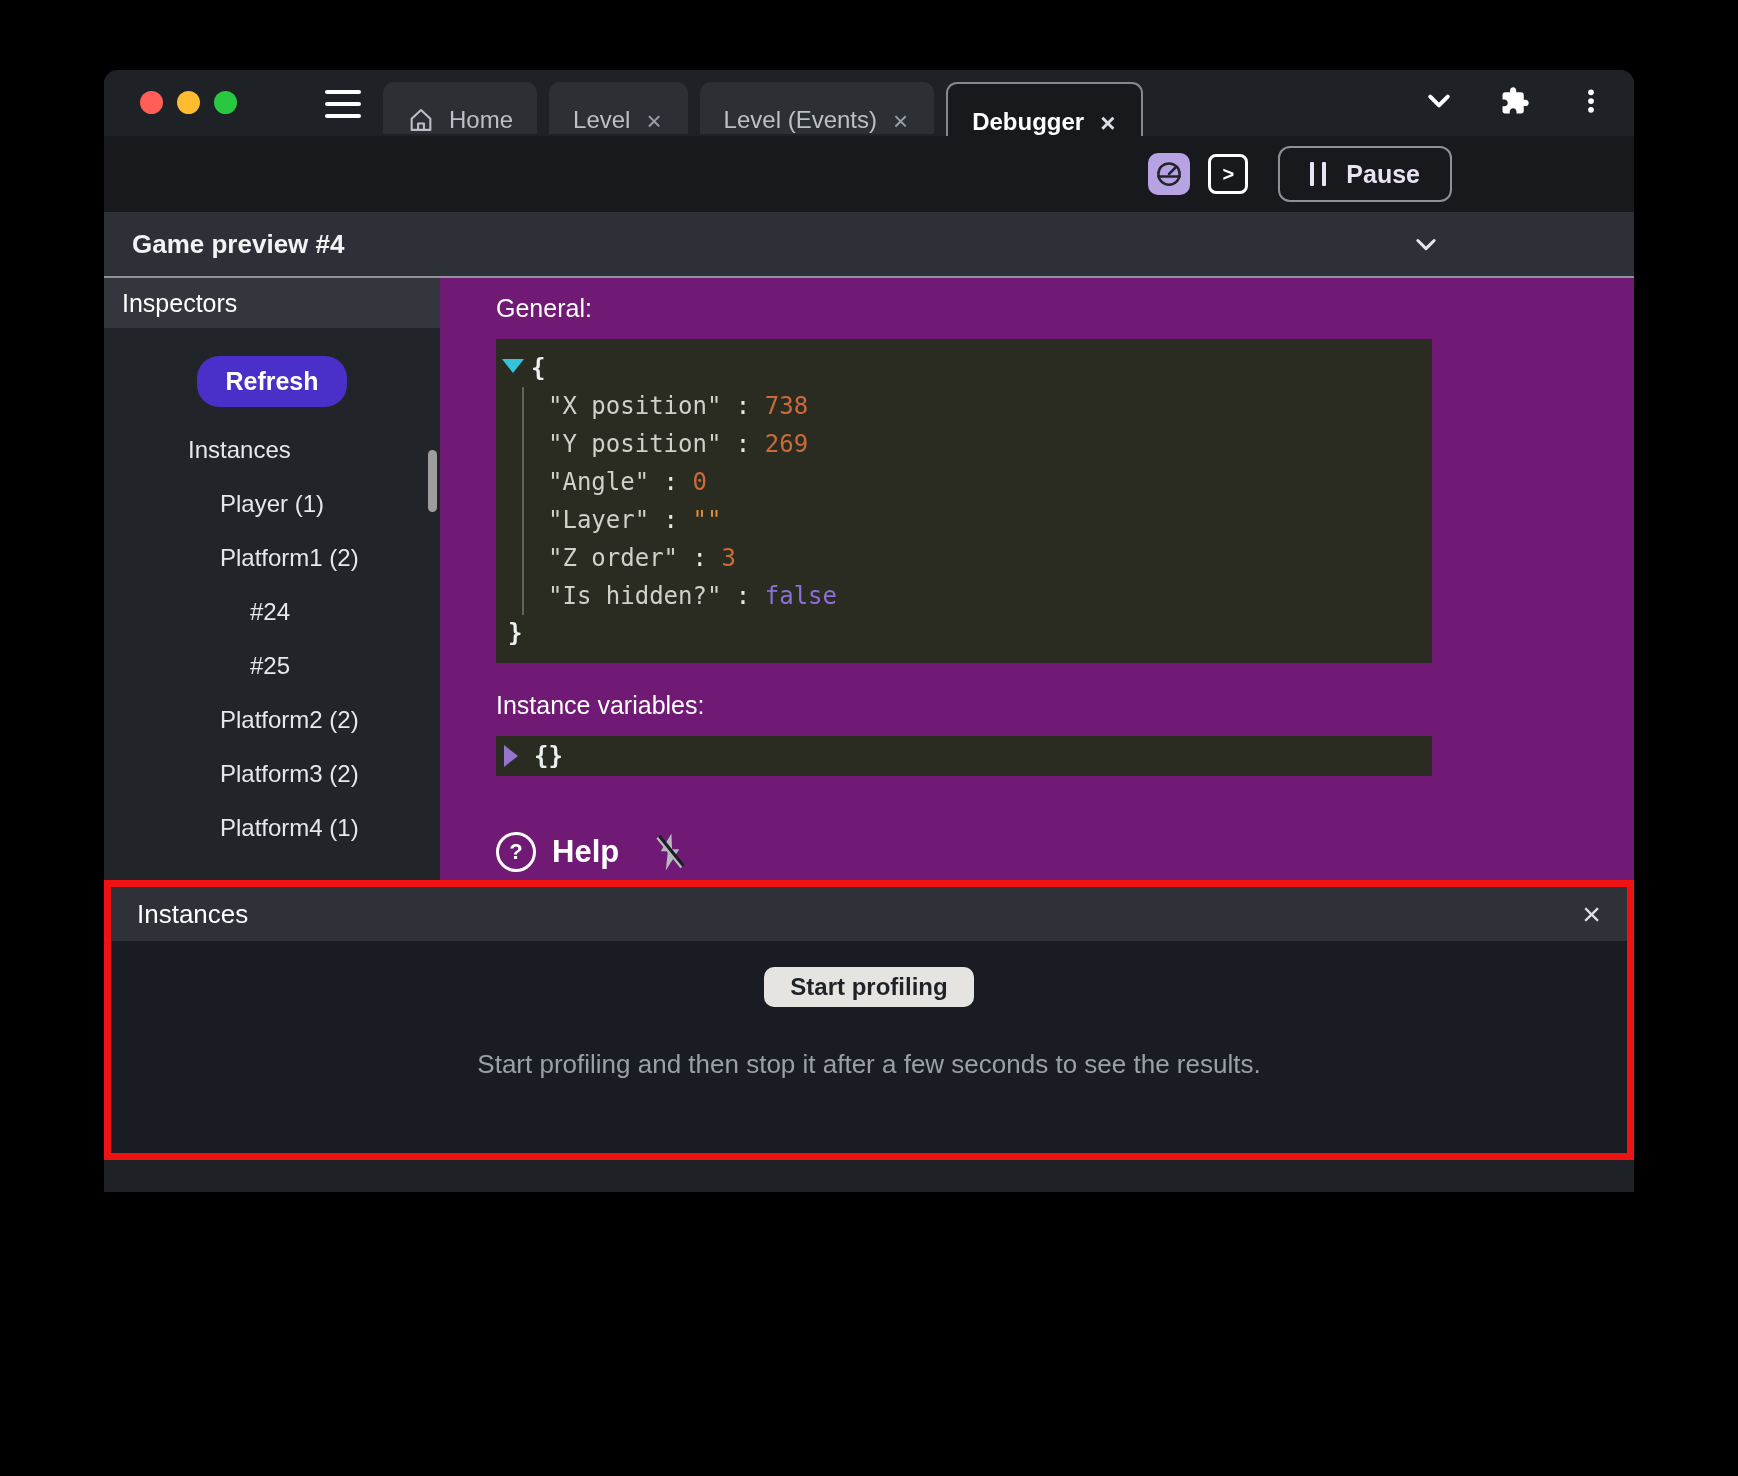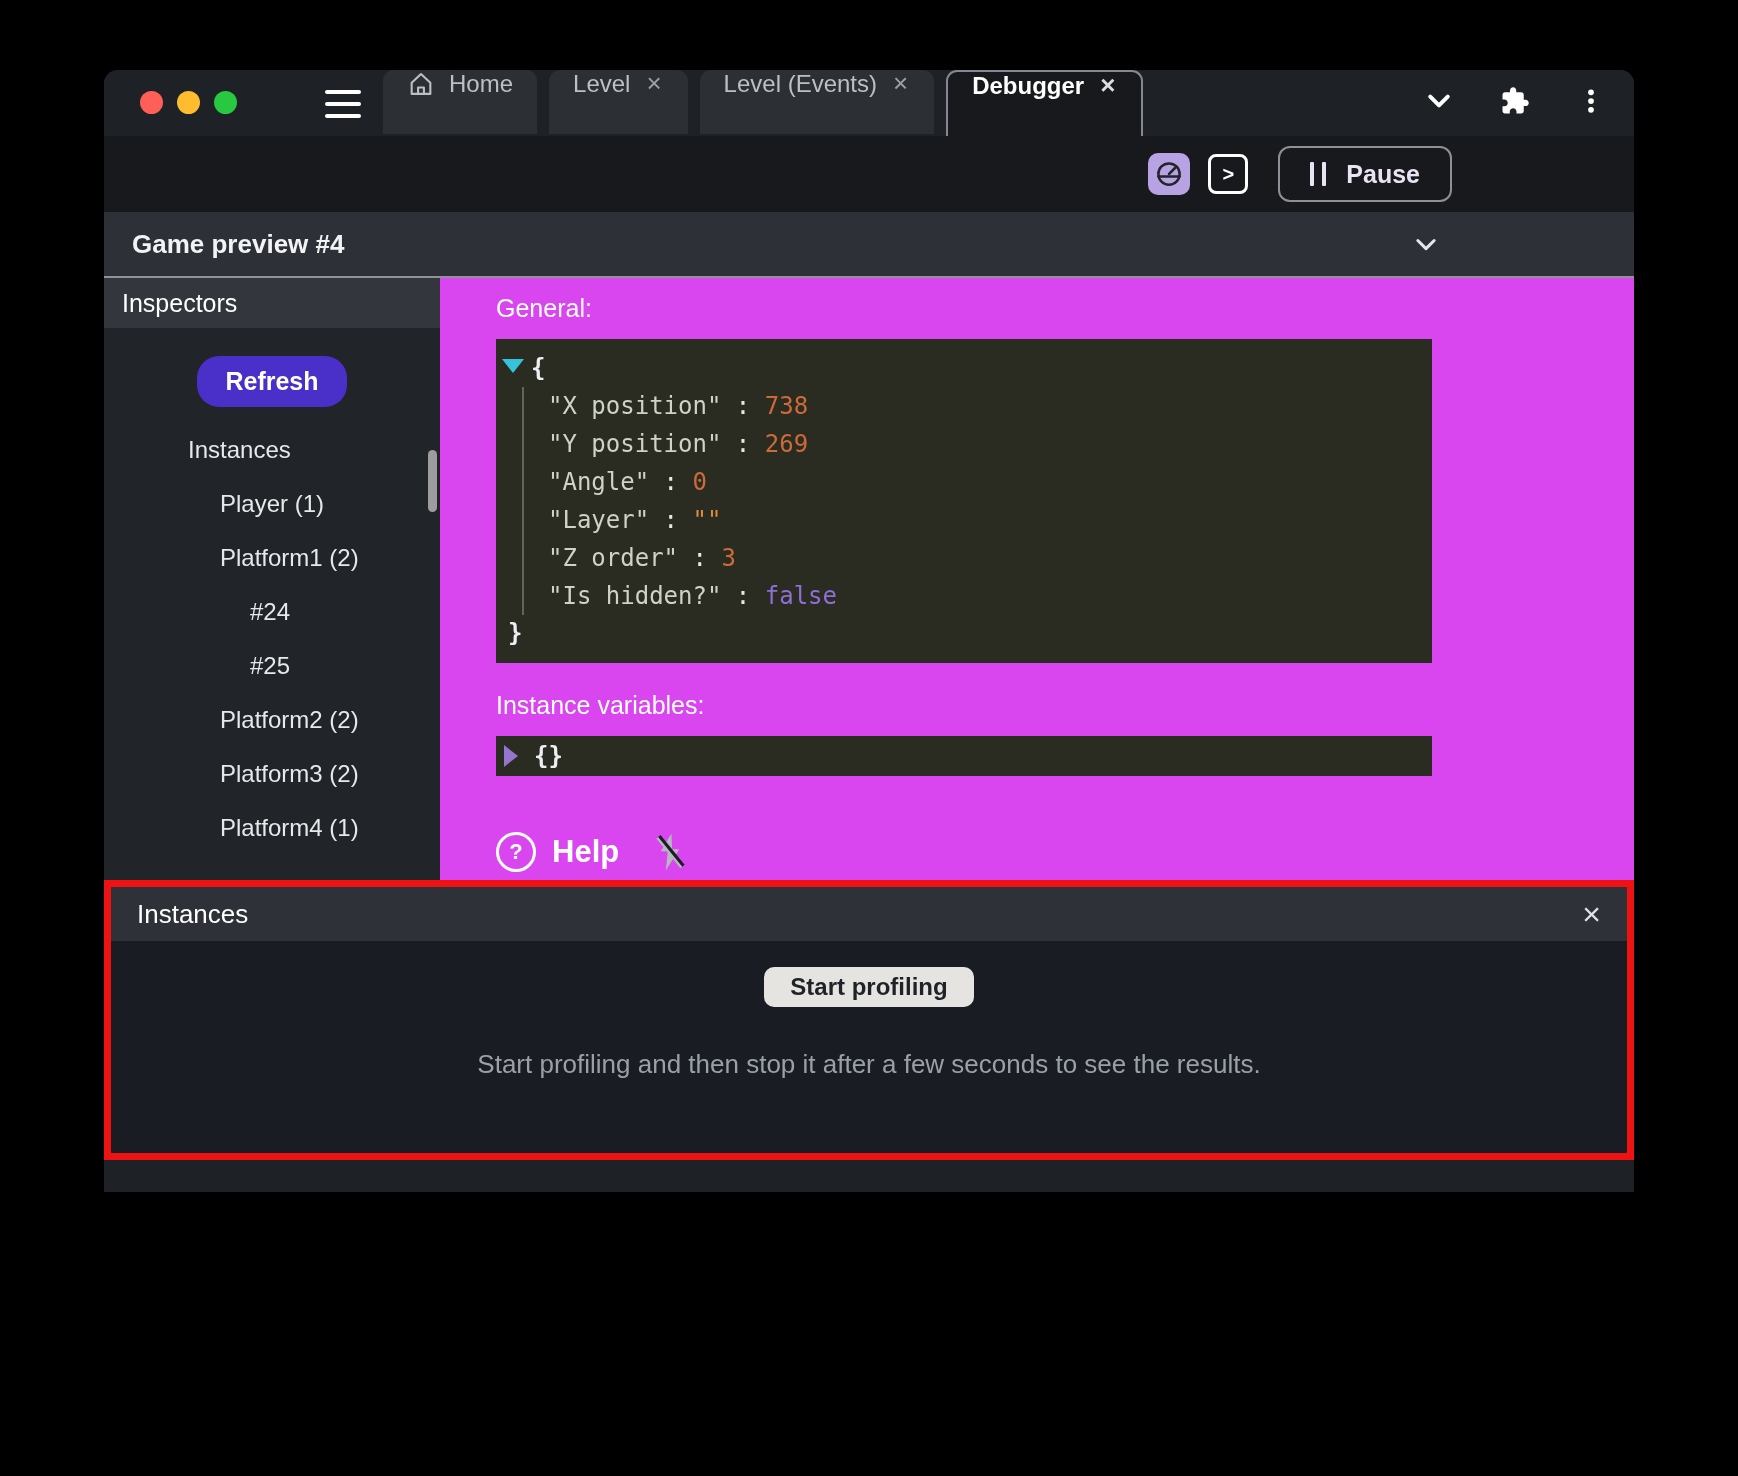--- a/index.html
+++ b/index.html
@@ -9,21 +9,21 @@
   
   .titlebar{height:66px;display:flex;align-items:flex-end;background:#1e2126;padding-left:36px;}
   .traffic{display:flex;gap:14px;margin-bottom:22px;}
   .light{width:23px;height:23px;border-radius:50%;}
   .light.red{background:#ff5f57;}
   .light.yellow{background:#febc2e;}
   .light.green{background:#28c840;}
   .hamburger{margin-left:88px;margin-bottom:18px;display:flex;flex-direction:column;gap:8px;cursor:pointer;}
   .hamburger span{width:36px;height:4px;background:#fff;border-radius:2px;}
   .tabs{display:flex;margin-left:22px;gap:12px;}
-  .tab{height:64px;display:flex;align-items:flex-start;gap:14px;padding:0 24px;border-radius:11px 11px 0 0;background:#2c2f34;color:#bcc0c5;font-size:24px;cursor:pointer;}
+  .tab{height:52px;display:flex;align-items:flex-end;gap:14px;padding:0 24px;border-radius:11px 11px 0 0;background:#2c2f34;color:#bcc0c5;font-size:24px;cursor:pointer;}
   .tab .tab-close{font-size:26px;color:#9aa0a6;line-height:1;padding:0 2px;cursor:pointer;}
   .tab.active{background:#17191d;border:2px solid #85888e;border-bottom:none;color:#fff;font-weight:bold;}
   .tab.active .tab-close{color:#dadde1;}
   .tab .home-ic{width:28px;height:28px;color:#bcc0c5;}
   .tb-right{margin-left:auto;display:flex;align-items:center;gap:46px;margin-bottom:20px;margin-right:28px;}
   .tb-ic{width:30px;height:30px;color:#fff;cursor:pointer;}
 
   
   .toolbar{height:76px;background:#17191d;display:flex;align-items:center;justify-content:flex-end;padding-right:182px;gap:18px;}
   .prof-btn{width:42px;height:42px;background:#b7a3e3;border-radius:10px;display:flex;align-items:center;justify-content:center;cursor:pointer;}
@@ -45,21 +45,21 @@
   .sidebar{width:336px;background:#212429;position:relative;flex-shrink:0;}
   .insp-header{height:50px;background:#33363c;display:flex;align-items:center;padding-left:18px;color:#fff;font-size:25px;}
   .refresh-btn{display:block;margin:28px auto 0;background:#4b2fc9;color:#fff;border:none;border-radius:22px;font-size:25px;font-weight:bold;padding:11px 28px;cursor:pointer;font-family:"Liberation Sans",sans-serif;}
   .tree{margin-top:16px;}
   .tree-item{height:54px;line-height:54px;color:#e6e8ea;font-size:24px;cursor:pointer;white-space:nowrap;}
   .tree-item.lvl0{padding-left:84px;}
   .tree-item.lvl1{padding-left:116px;}
   .tree-item.lvl2{padding-left:146px;}
   .sb-thumb{position:absolute;right:3px;top:172px;width:9px;height:62px;background:#9d9d9d;border-radius:5px;cursor:pointer;}
 
-  .main{flex:1;background:#d946ef;padding:16px 0 0 56px;}
+  .main{flex:1;background:#701a75;padding:16px 0 0 56px;}
   .section-label{color:#fff;font-size:25px;margin-bottom:16px;}
   .json-box{width:936px;background:#2a2c22;padding:10px 14px 12px 6px;font-family:"DejaVu Sans Mono",monospace;font-size:24px;color:#e8eae4;box-sizing:border-box;}
   .json-line{display:flex;align-items:center;line-height:38px;}
   .tri-open{width:0;height:0;border-left:11px solid transparent;border-right:11px solid transparent;border-top:14px solid #35c3dc;margin-right:7px;margin-top:-4px;cursor:pointer;}
   .brace{color:#eceff1;font-weight:bold;}
   .json-entries{margin-left:20px;border-left:2px solid #63635a;padding-left:24px;}
   .json-row{line-height:38px;white-space:pre;}
   .jkey{color:#cfd2c9;}
   .jsep{color:#e8eae4;}
   .jval.num{color:#cc6a3a;}

